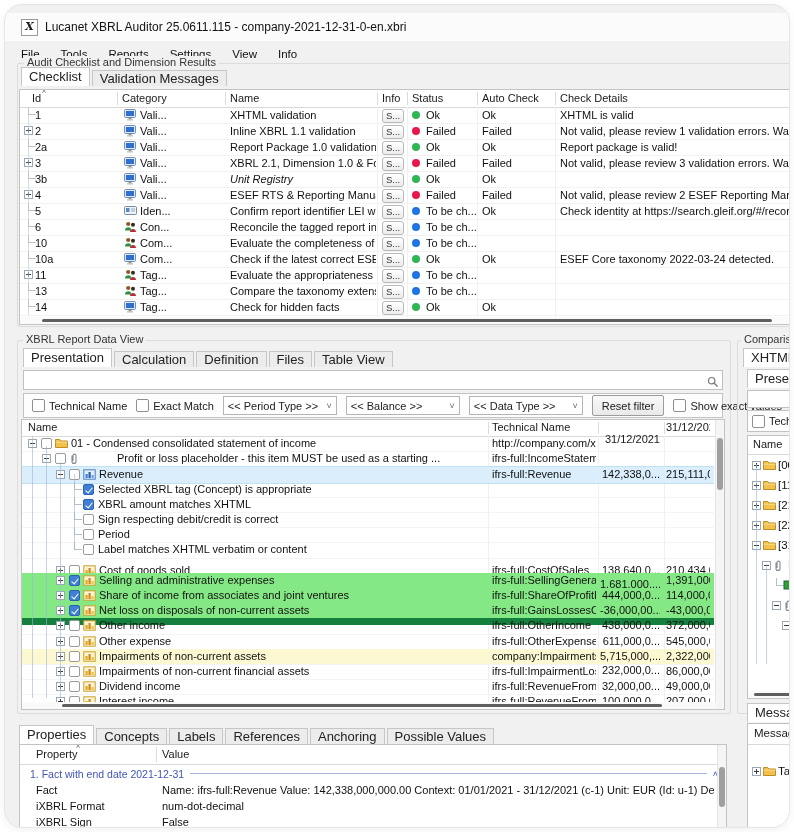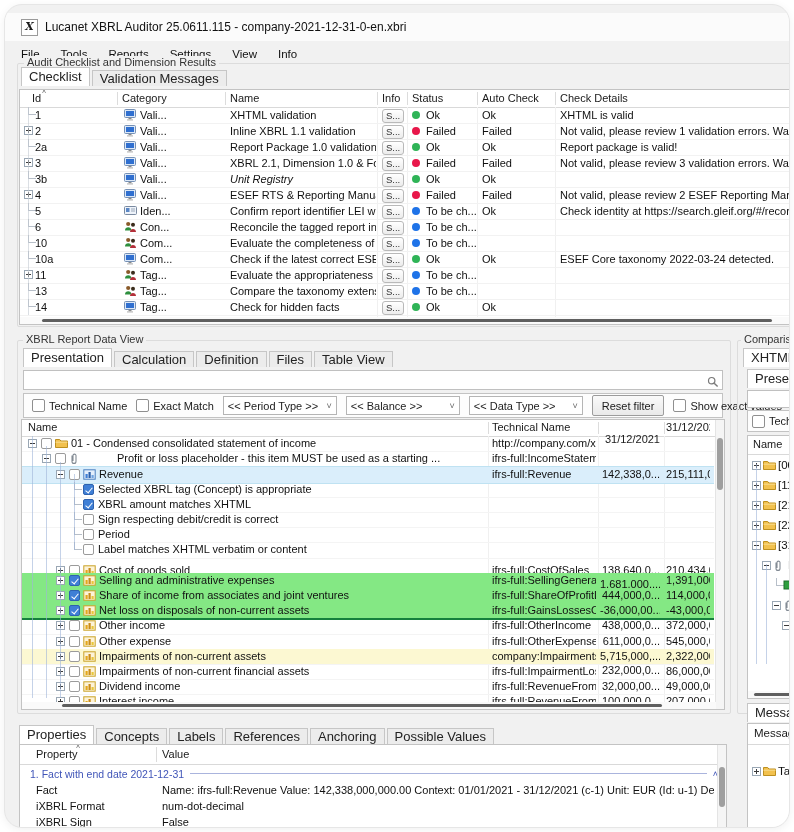--- a/index.html
+++ b/index.html
@@ -50,21 +50,21 @@
   .fcb{width:11px;height:11px;border:1px solid #8f8f8f;background:#fff;border-radius:2px;flex:none;}
   .combo{height:17px;min-width:104px;border:1px solid #b5b5b5;background:#fff;display:flex;align-items:center;font-size:11px;padding:0 4px;white-space:nowrap;color:#222;}
   .combo .chev{margin-left:auto;color:#666;font-size:9px;padding-left:6px;}
   .btn{height:19px;border:1px solid #9c9c9c;border-radius:2px;background:linear-gradient(#fafafa,#e9e9e9);font-size:11px;padding:0 9px;display:flex;align-items:center;white-space:nowrap;}
   .searchbox{position:absolute;border:1px solid #c0c0c0;background:#fff;}
   .searchbox input{position:absolute;inset:0;border:none;outline:none;font:11px "Liberation Sans",sans-serif;padding:0 18px 0 4px;background:transparent;}
   .mag{position:absolute;right:3px;top:3px;}
   
   .trow{position:absolute;left:0;border-bottom:1px solid #f4f4f4;}
   .trow.hl-blue{background:#daeefb;border-top:1px solid #bfe2f2;border-bottom:1px solid #bfe2f2;}
-  .trow.hl-green{background:#84e884;border-bottom:2px solid #15803d;}
+  .trow.hl-green{background:#84e884;border-bottom:7px solid #15803d;}
   .trow.hl-yellow{background:#fcf8d2;}
   .tlabel{position:absolute;font-size:11px;white-space:nowrap;overflow:hidden;color:#111;}
   .guide{position:absolute;width:1px;background:#9fb4d8;opacity:.6;pointer-events:none;z-index:2;}
   .sort{position:absolute;font-size:7px;color:#555;}
   .group-row{position:absolute;left:0;right:0;display:flex;align-items:center;gap:6px;color:#4055b8;font-size:10.5px;white-space:nowrap;}
   .group-row .rule{flex:1;height:1px;background:#aab4dd;}
   .group-row .up{font-size:9px;color:#4055b8;padding-right:8px;}
   .clipright{overflow:hidden;}
 </style>
 </head>

